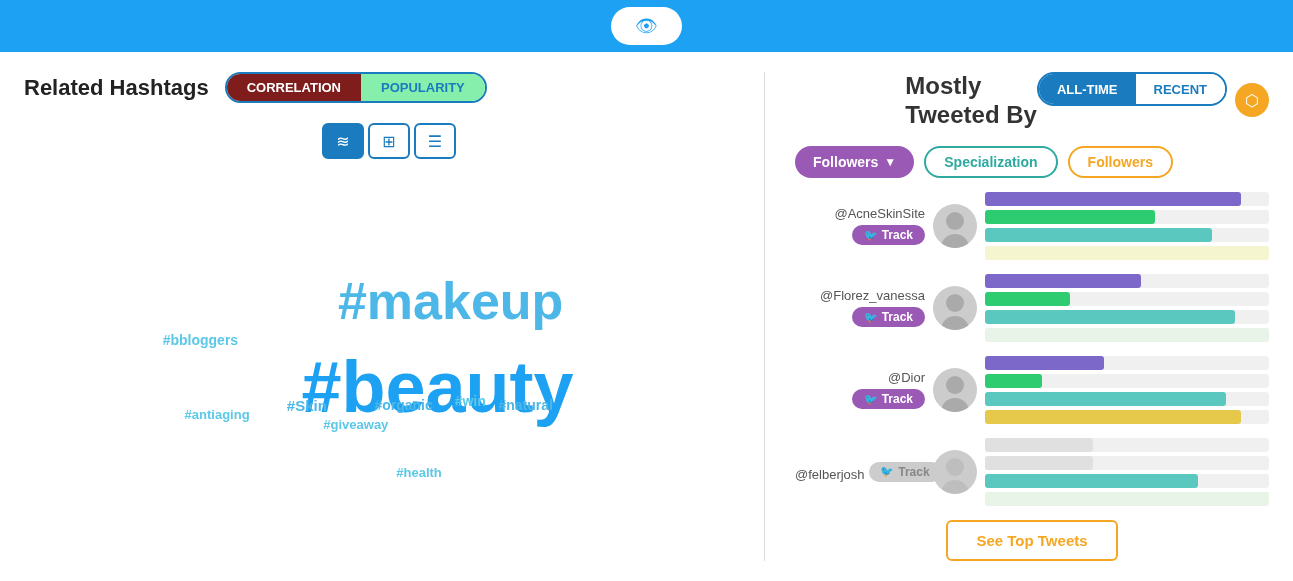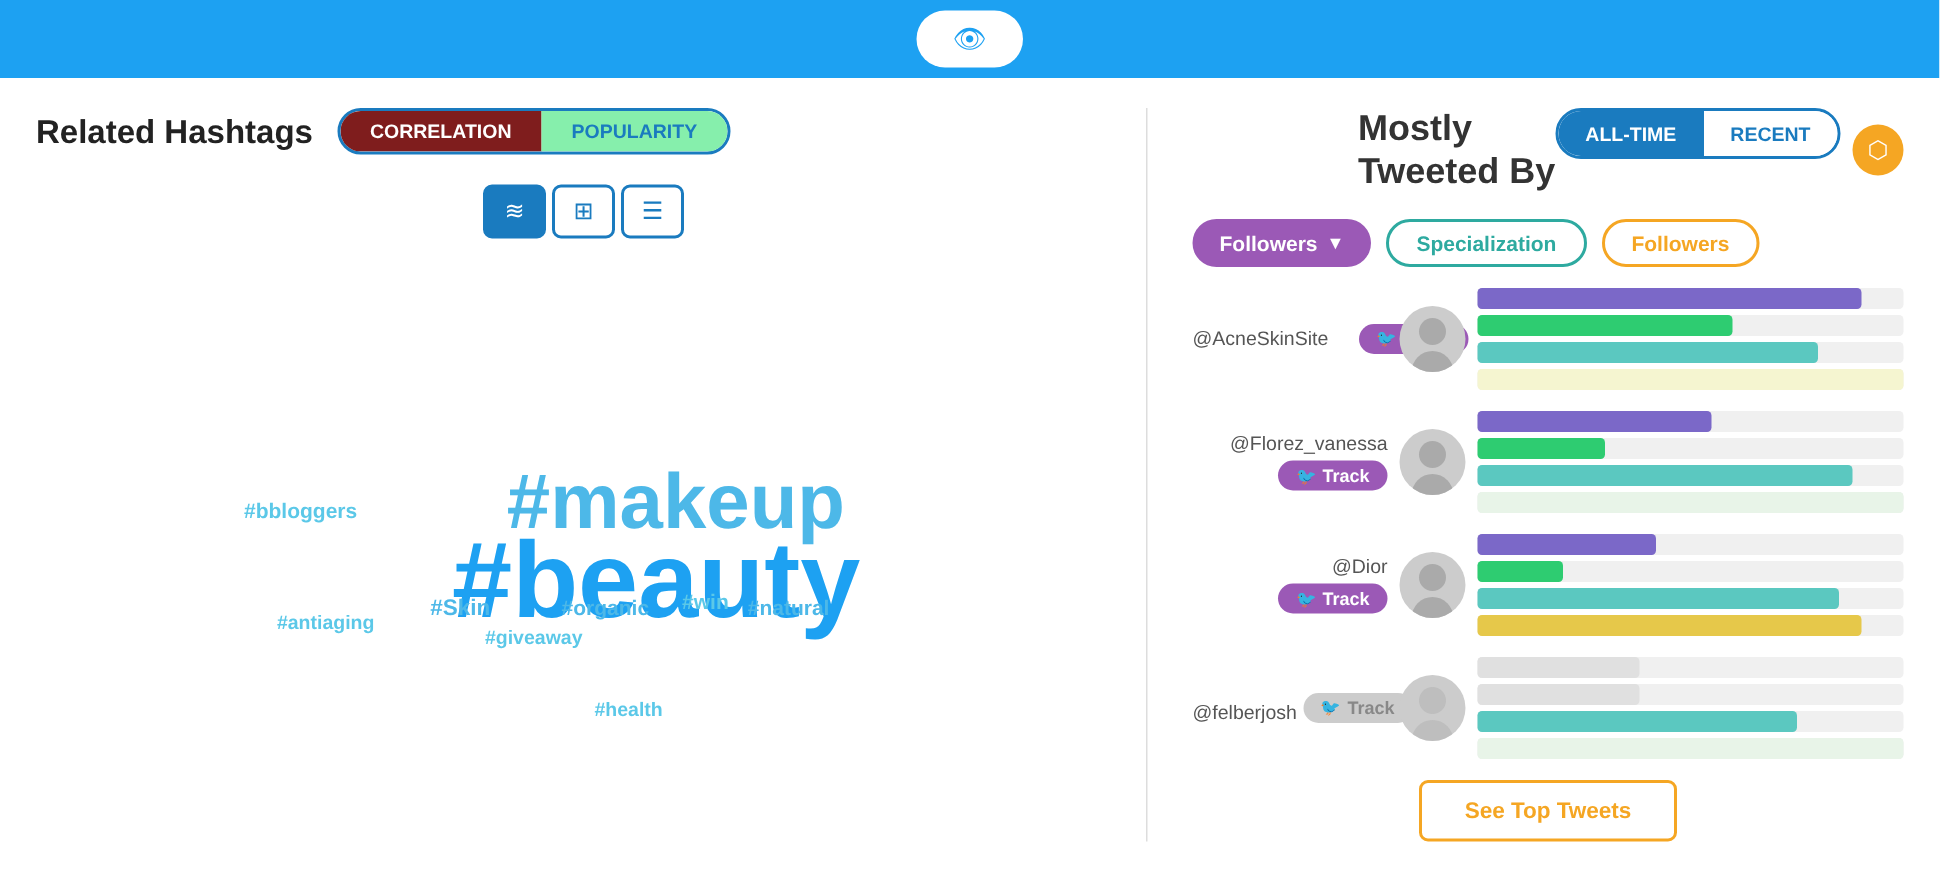--- a/index.html
+++ b/index.html
@@ -315,21 +315,21 @@
       </div>
     </div>
 
     <div class="view-toggle">
       <button class="view-btn active">≋</button>
       <button class="view-btn">⊞</button>
       <button class="view-btn">☰</button>
     </div>
 
     <div class="word-cloud" id="word-cloud">
-    <span class="word" style="font-size: 52px; top: 30%; left: 43%; color: rgb(77, 184, 232); margin-top: 34px;">#makeup</span>
+    <span class="word" style="font-size: 52px; top: 30%; left: 43%; color: rgb(77, 184, 232);">#makeup</span>
         <span class="word" style="font-size: 72px; top: 52%; left: 38%; color: rgb(29, 161, 242);">#beauty</span>
         <span class="word" style="font-size: 14px; top: 48%; left: 19%; color: rgb(91, 200, 232);">#bbloggers</span>
         <span class="word" style="font-size: 13px; top: 70%; left: 22%; color: rgb(91, 200, 232);">#antiaging</span>
         <span class="word" style="font-size: 15px; top: 67%; left: 36%; color: rgb(77, 184, 232);">#Skin</span>
         <span class="word" style="font-size: 14px; top: 67%; left: 48%; color: rgb(77, 184, 232);">#organic</span>
         <span class="word" style="font-size: 13px; top: 73%; left: 41%; color: rgb(91, 200, 232);">#giveaway</span>
         <span class="word" style="font-size: 14px; top: 66%; left: 59%; color: rgb(91, 200, 232);">#win</span>
         <span class="word" style="font-size: 13px; top: 76%; left: 51%; color: rgb(91, 200, 232); margin-top: 38px;">#health</span>
         <span class="word" style="font-size: 14px; top: 67%; left: 65%; color: rgb(77, 184, 232);">#natural</span>
       </div>
@@ -353,21 +353,21 @@
       <button class="filter-btn purple">
         <span>Followers</span>
         <span class="chevron">▼</span>
       </button>
       <button class="filter-btn teal-outline">Specialization</button>
       <button class="filter-btn yellow-outline">Followers</button>
     </div>
 
     <div id="users-list">
         <div class="user-row">
-          <div style="display: flex; flex-direction: row; align-items: center; gap: 20px; width: 130px; flex-shrink: 0;">
+          <div style="display: flex; flex-direction: column; align-items: flex-end; gap: 4px; width: 130px; flex-shrink: 0;">
             <span class="user-name" style="width: auto;">@AcneSkinSite</span>
             <button class="track-btn">
               <span style="font-size:11px">🐦</span>
               <span>Track</span>
             </button>
           </div>
           <div class="avatar">
             <svg viewBox="0 0 44 44" xmlns="http://www.w3.org/2000/svg" style="opacity:1">
     <circle cx="22" cy="44" r="14" fill="#aaa"></circle>
     <circle cx="22" cy="17" r="9" fill="#aaa"></circle>

